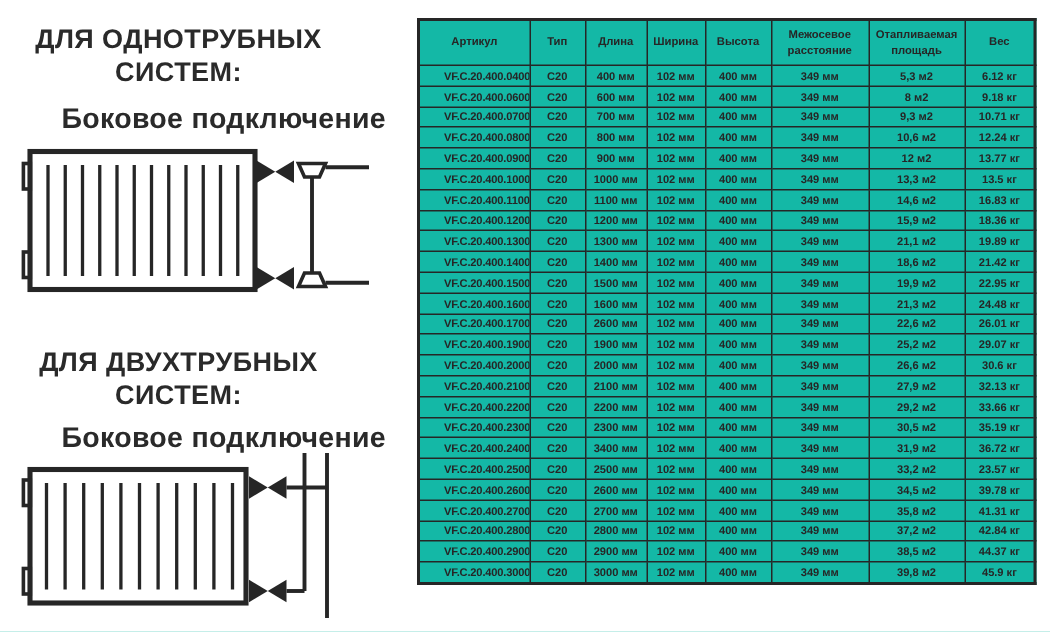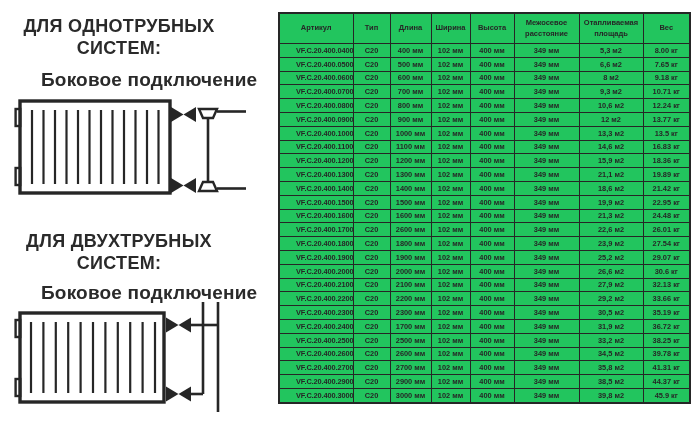--- a/index.html
+++ b/index.html
@@ -22,21 +22,21 @@
   .sp1{top:69px;}
   .hp2{top:231px;}
   .sp2{top:282px;}
   svg.diagram{position:absolute;left:14px;}
   #diag1{top:98px;}
   #diag2{top:296px;}
   
   table.spec{
     position:absolute;left:278px;top:12px;width:411px;
     border-collapse:collapse;table-layout:fixed;
-    border:2px solid #262626;background:#22c55e;
+    border:2px solid #262626;background:#14b8a6;
   }
   .spec th,.spec td{
     border:1px solid #262626;
     font-weight:700;color:#262626;
     text-align:center;padding:0;overflow:hidden;
   }
   .spec thead th{
     height:29px;font-size:7.5px;line-height:1.35;white-space:normal;vertical-align:middle;
   }
   .spec tbody td{
@@ -161,31 +161,21 @@
     </thead>
     <tbody>
         <tr>
           <td class="c-art">VF.C.20.400.0400</td>
           <td>C20</td>
           <td>400 мм</td>
           <td>102 мм</td>
           <td>400 мм</td>
           <td>349 мм</td>
           <td>5,3 м2</td>
-          <td>8.00 кг</td>
-        </tr>
-        <tr>
-          <td class="c-art">VF.C.20.400.0500</td>
-          <td>C20</td>
-          <td>500 мм</td>
-          <td>102 мм</td>
-          <td>400 мм</td>
-          <td>349 мм</td>
-          <td>6,6 м2</td>
-          <td>7.65 кг</td>
+          <td>6.12 кг</td>
         </tr>
         <tr>
           <td class="c-art">VF.C.20.400.0600</td>
           <td>C20</td>
           <td>600 мм</td>
           <td>102 мм</td>
           <td>400 мм</td>
           <td>349 мм</td>
           <td>8 м2</td>
           <td>9.18 кг</td>
@@ -294,30 +284,20 @@
           <td class="c-art">VF.C.20.400.1700</td>
           <td>C20</td>
           <td>2600 мм</td>
           <td>102 мм</td>
           <td>400 мм</td>
           <td>349 мм</td>
           <td>22,6 м2</td>
           <td>26.01 кг</td>
         </tr>
         <tr>
-          <td class="c-art">VF.C.20.400.1800</td>
-          <td>C20</td>
-          <td>1800 мм</td>
-          <td>102 мм</td>
-          <td>400 мм</td>
-          <td>349 мм</td>
-          <td>23,9 м2</td>
-          <td>27.54 кг</td>
-        </tr>
-        <tr>
           <td class="c-art">VF.C.20.400.1900</td>
           <td>C20</td>
           <td>1900 мм</td>
           <td>102 мм</td>
           <td>400 мм</td>
           <td>349 мм</td>
           <td>25,2 м2</td>
           <td>29.07 кг</td>
         </tr>
         <tr>
@@ -356,36 +336,36 @@
           <td>2300 мм</td>
           <td>102 мм</td>
           <td>400 мм</td>
           <td>349 мм</td>
           <td>30,5 м2</td>
           <td>35.19 кг</td>
         </tr>
         <tr>
           <td class="c-art">VF.C.20.400.2400</td>
           <td>C20</td>
-          <td>1700 мм</td>
+          <td>3400 мм</td>
           <td>102 мм</td>
           <td>400 мм</td>
           <td>349 мм</td>
           <td>31,9 м2</td>
           <td>36.72 кг</td>
         </tr>
         <tr>
           <td class="c-art">VF.C.20.400.2500</td>
           <td>C20</td>
           <td>2500 мм</td>
           <td>102 мм</td>
           <td>400 мм</td>
           <td>349 мм</td>
           <td>33,2 м2</td>
-          <td>38.25 кг</td>
+          <td>23.57 кг</td>
         </tr>
         <tr>
           <td class="c-art">VF.C.20.400.2600</td>
           <td>C20</td>
           <td>2600 мм</td>
           <td>102 мм</td>
           <td>400 мм</td>
           <td>349 мм</td>
           <td>34,5 м2</td>
           <td>39.78 кг</td>
@@ -394,20 +374,30 @@
           <td class="c-art">VF.C.20.400.2700</td>
           <td>C20</td>
           <td>2700 мм</td>
           <td>102 мм</td>
           <td>400 мм</td>
           <td>349 мм</td>
           <td>35,8 м2</td>
           <td>41.31 кг</td>
         </tr>
         <tr>
+          <td class="c-art">VF.C.20.400.2800</td>
+          <td>C20</td>
+          <td>2800 мм</td>
+          <td>102 мм</td>
+          <td>400 мм</td>
+          <td>349 мм</td>
+          <td>37,2 м2</td>
+          <td>42.84 кг</td>
+        </tr>
+        <tr>
           <td class="c-art">VF.C.20.400.2900</td>
           <td>C20</td>
           <td>2900 мм</td>
           <td>102 мм</td>
           <td>400 мм</td>
           <td>349 мм</td>
           <td>38,5 м2</td>
           <td>44.37 кг</td>
         </tr>
         <tr>

